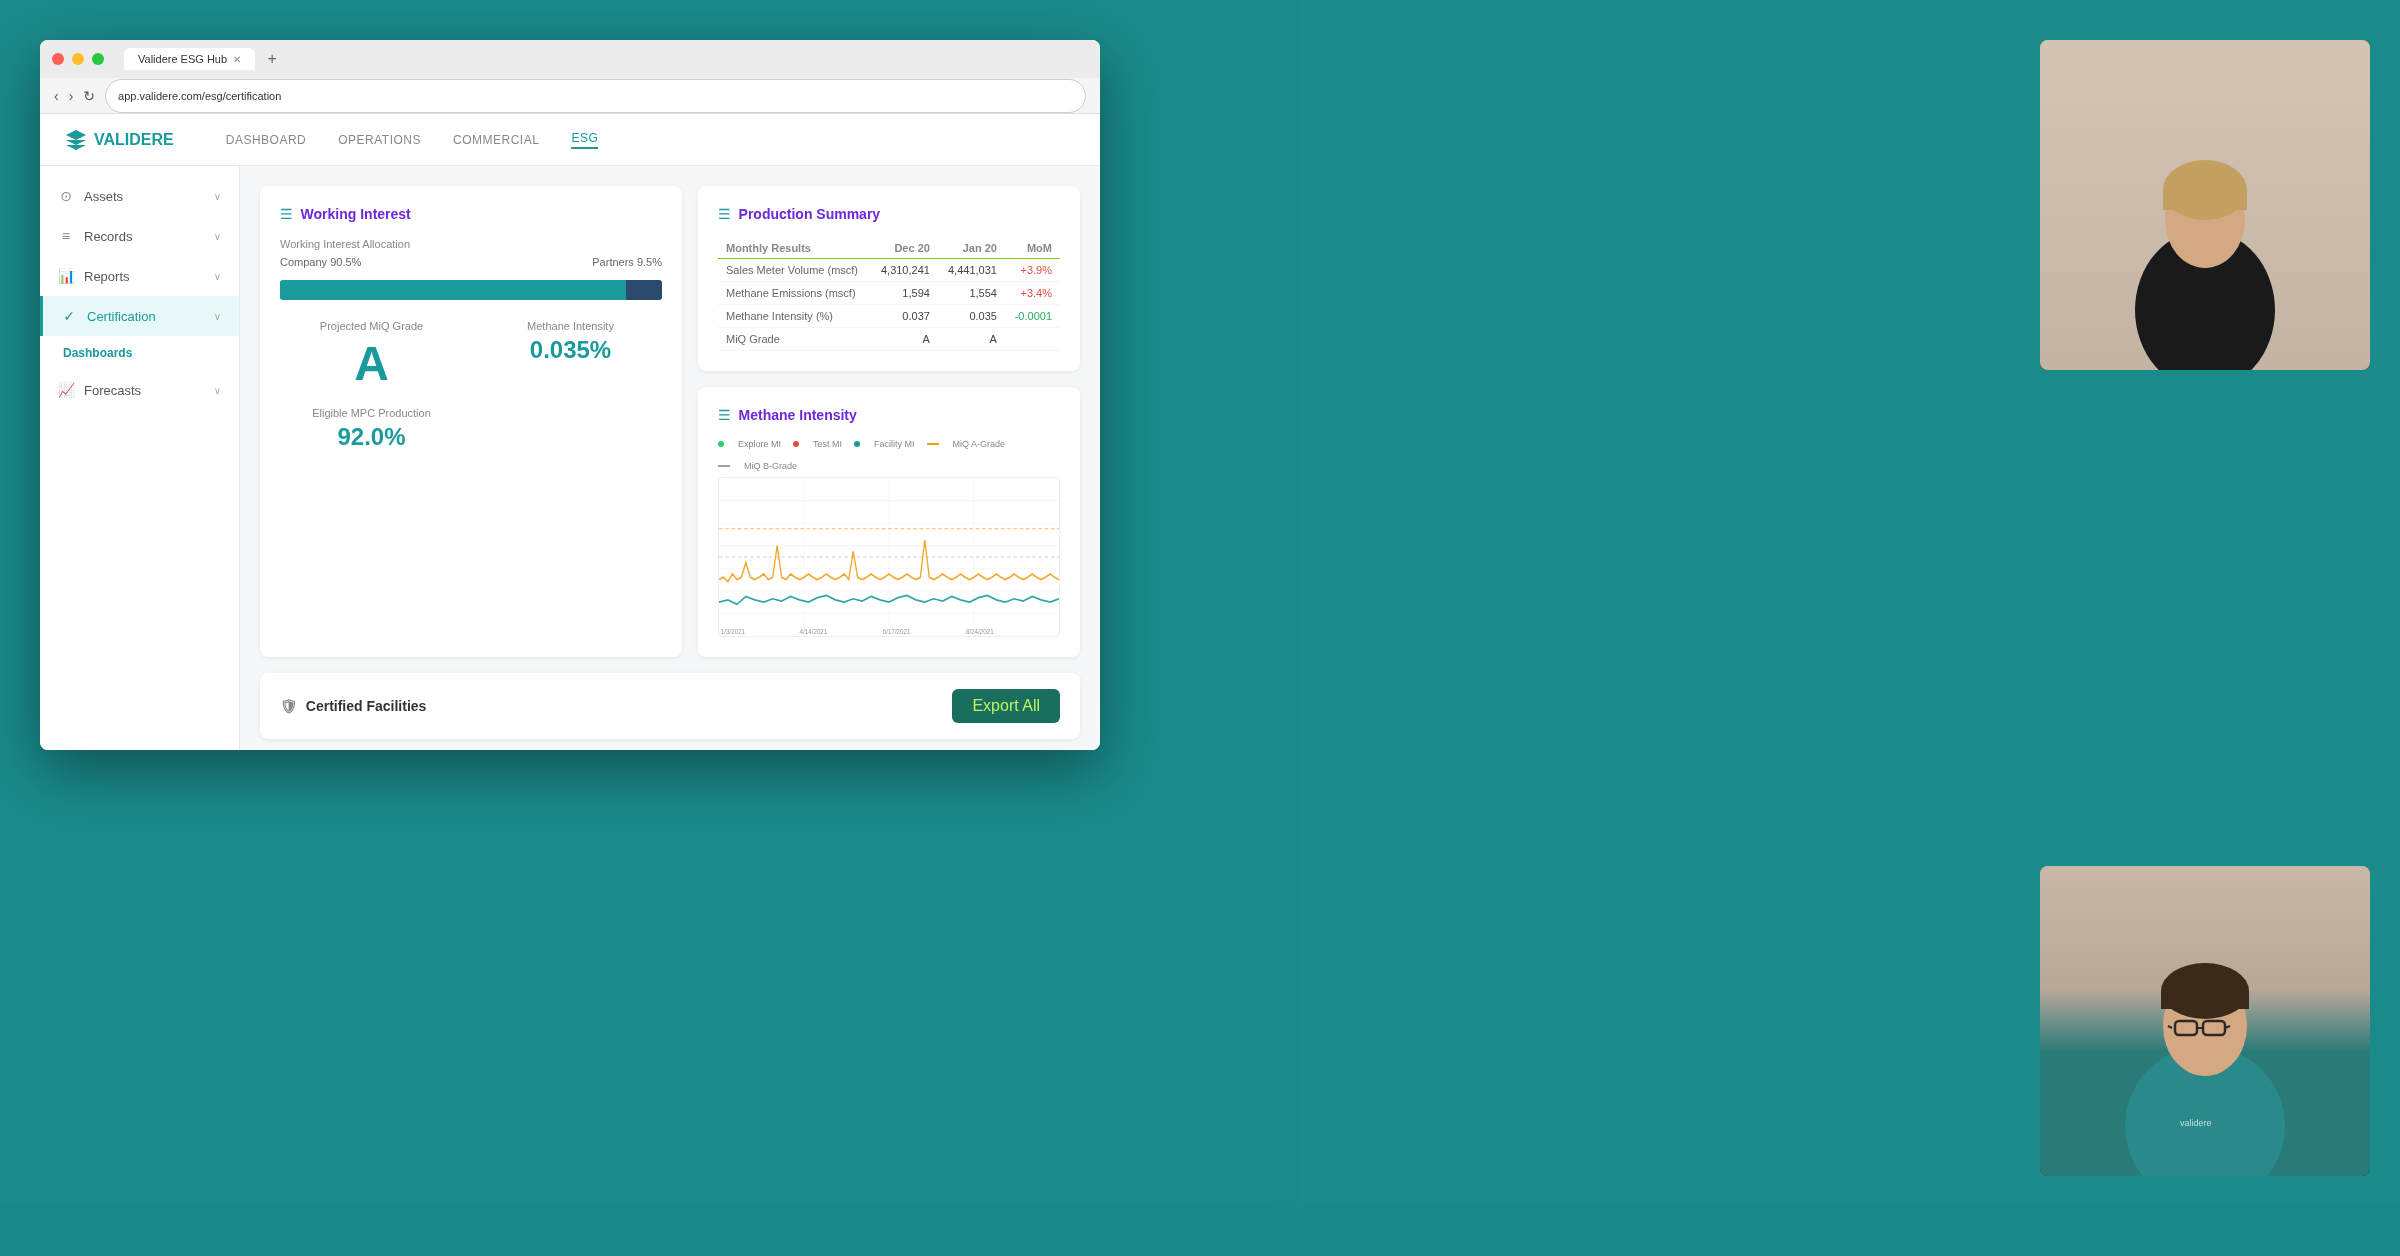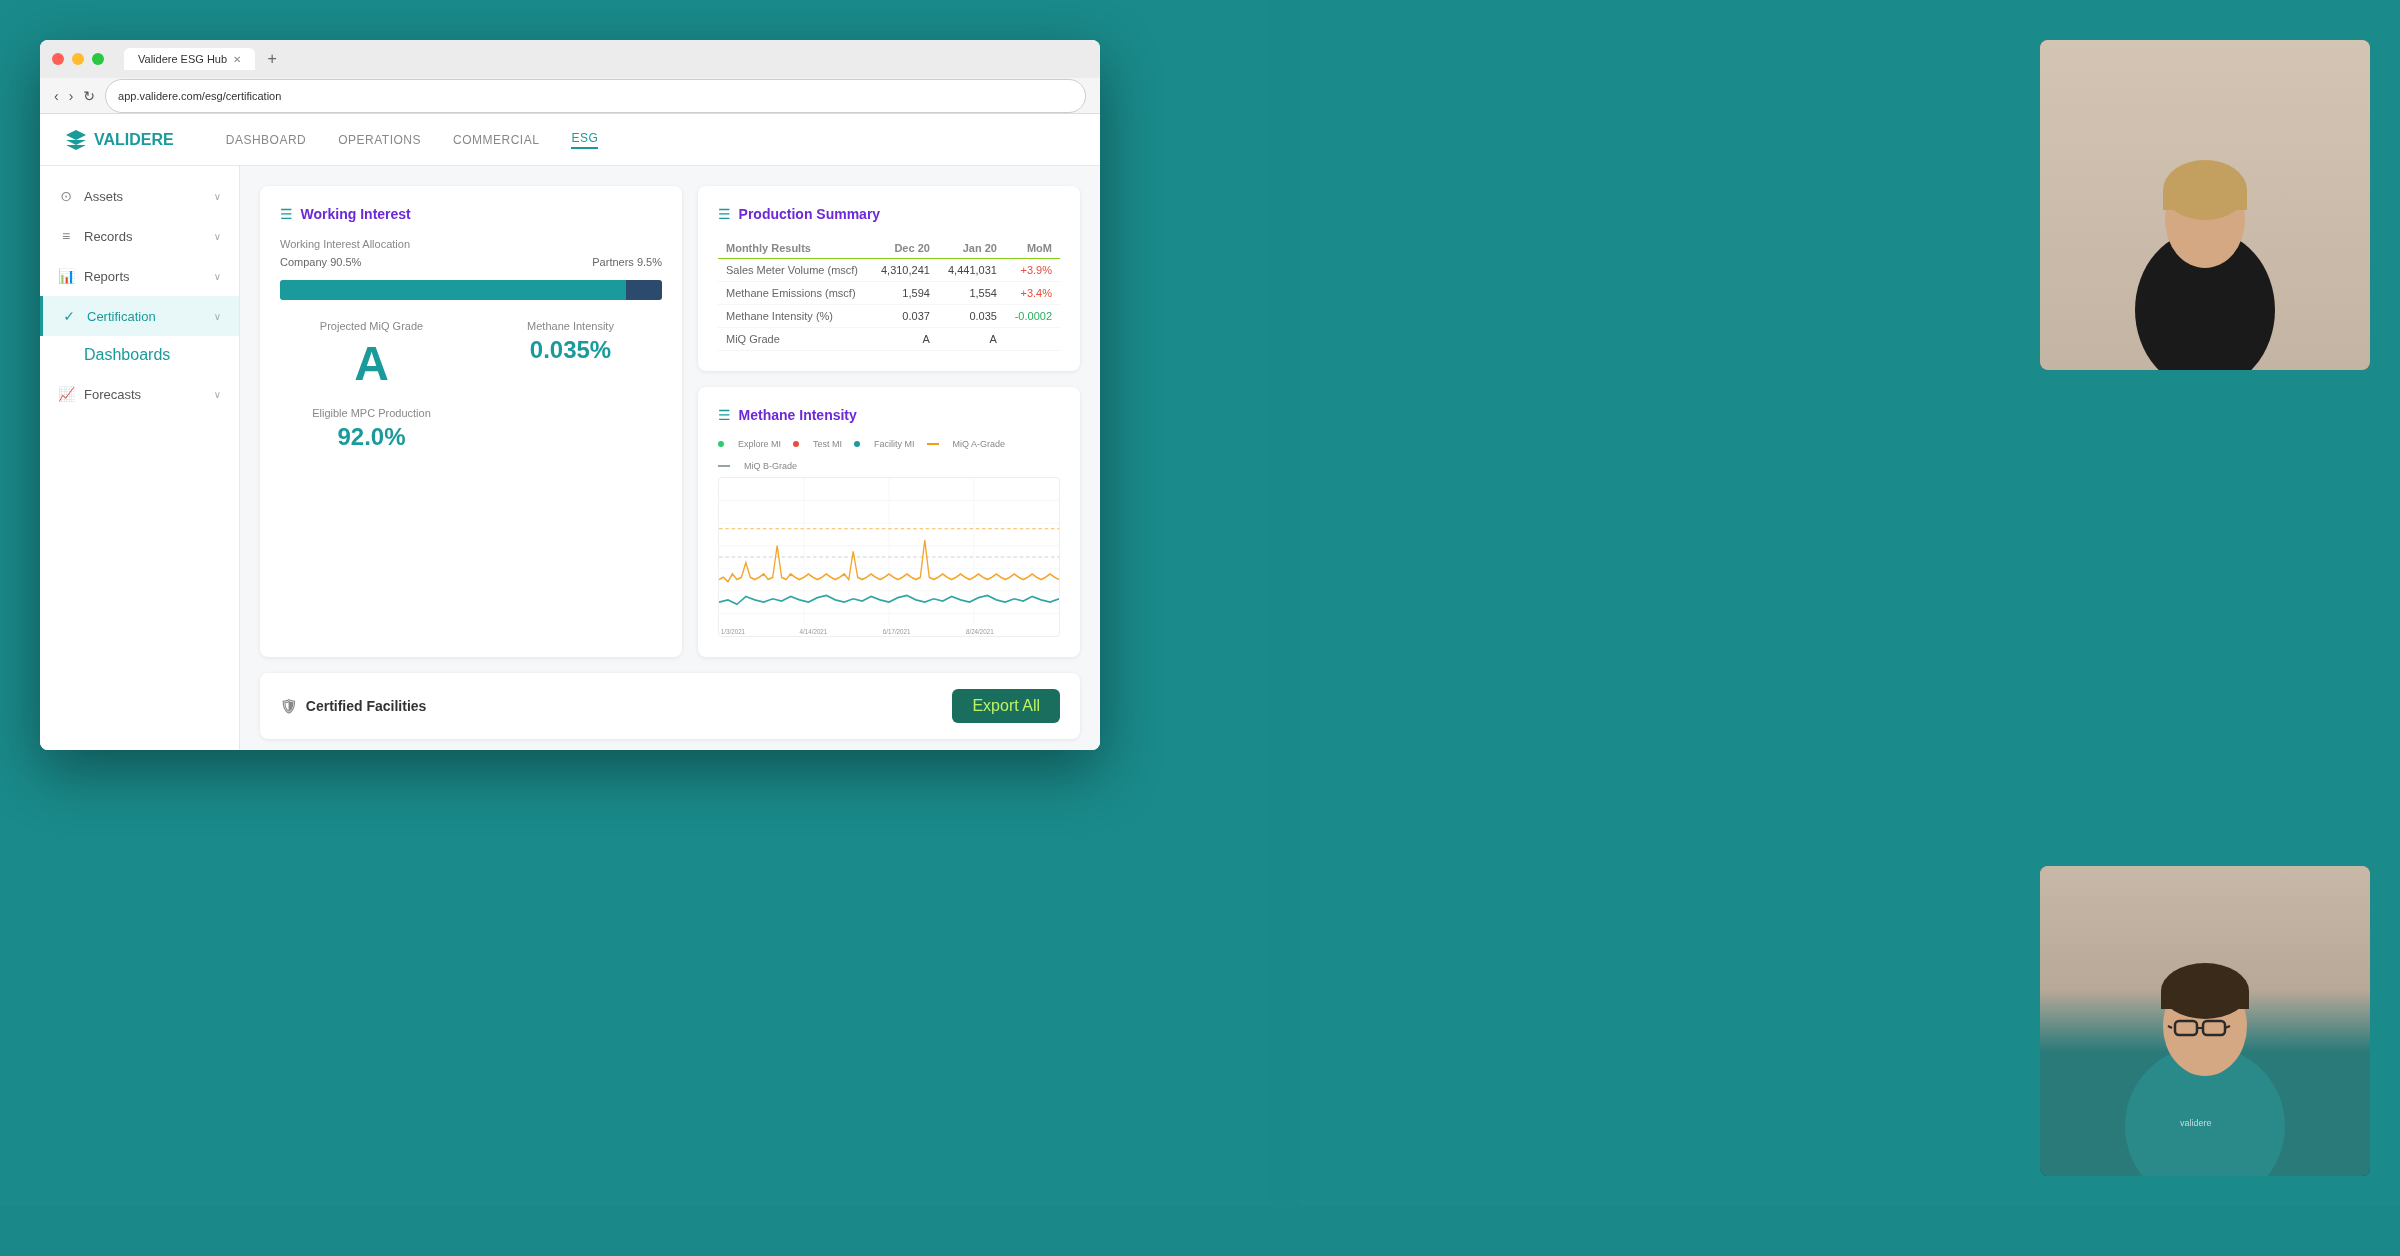--- a/index.html
+++ b/index.html
@@ -194,24 +194,25 @@
       color: #1a9a9a;
     }
 
     .sidebar-item .chevron {
       margin-left: auto;
       font-size: 10px;
       color: #aaa;
     }
 
     .sidebar-sub-item {
-      padding: 10px 18px 10px 44px;
+      padding: 10px 18px 10px 23px;
       cursor: pointer;
       color: #666;
-      font-size: 16px;
+      font-size: 12px;
+      font-weight: bold;
     }
 
     .sidebar-sub-item.active {
       color: #1a9a9a;
     }
 
     
     .content-area {
       flex: 1;
       background: #f5f7f9;
@@ -608,21 +609,21 @@
                   <tr class="table-row">
                     <td>Methane Emissions (mscf)</td>
                     <td>1,594</td>
                     <td>1,554</td>
                     <td class="positive">+3.4%</td>
                   </tr>
                   <tr class="table-row">
                     <td>Methane Intensity (%)</td>
                     <td>0.037</td>
                     <td>0.035</td>
-                    <td class="negative">-0.0002</td>
+                    <td class="negative">-0.0001</td>
                   </tr>
                   <tr class="table-row">
                     <td>MiQ Grade</td>
                     <td>A</td>
                     <td>A</td>
                     <td></td>
                   </tr>
                 </tbody>
               </table>
             </div>

